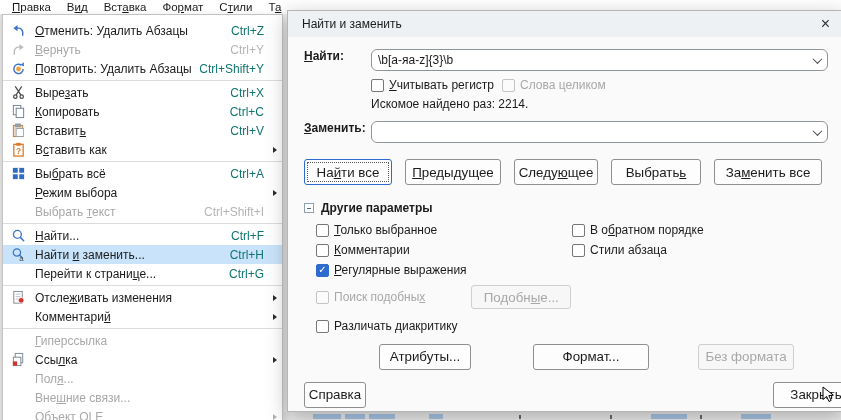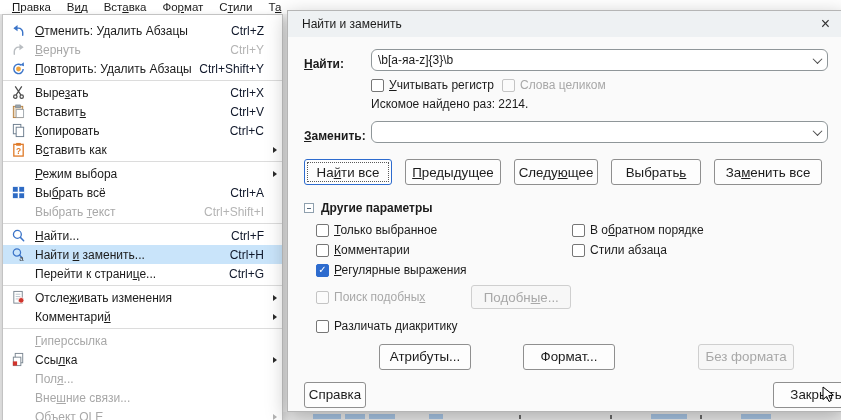--- a/index.html
+++ b/index.html
@@ -15,34 +15,34 @@
   
   .menu-popup { position:absolute; left:2px; top:14px; width:281px; height:407px; background:#ffffff;
     border:1px solid #c3c3c3; box-shadow:2px 3px 8px rgba(0,0,0,.18); z-index:5; padding-top:6px; }
   .mrow { display:flex; align-items:center; height:19px; padding-left:6px; white-space:nowrap; cursor:default; }
   .mrow.hl { background:#c9e4fa; }
   .mrow.dis { color:#a8a8a8; }
   .mrow.dis .mi-short { color:#b4b4b4; }
   .mi-icon { width:18px; height:16px; display:flex; align-items:center; justify-content:center; flex:none; }
   .mi-icon svg { width:15px; height:15px; display:block; }
   .mi-label { margin-left:8px; flex:none; }
-  .mi-short { margin-left:auto; padding-right:4px; color:#0f172a; }
+  .mi-short { margin-left:auto; padding-right:4px; color:#0f766e; }
   .mi-arrow { width:14px; flex:none; display:flex; align-items:center; justify-content:center; }
   .tri { width:0; height:0; border-left:4px solid #2b2b2b; border-top:3.5px solid transparent; border-bottom:3.5px solid transparent; }
   .dis .tri { border-left-color:#b4b4b4; }
   .msep { border-top:1px solid #dcdcdc; margin:2px 0; }
 
   
   .dialog { position:absolute; left:287px; top:10px; width:558px; height:402px; background:#fafafa;
     border:1px solid #b5b5b5; box-shadow:0 6px 20px rgba(0,0,0,.28); z-index:10; overflow:hidden; }
   .dlg-title { height:26px; background:#eef1f3; display:flex; align-items:center; padding:0 14px; position:relative; }
   .dlg-close { position:absolute; right:14px; top:2px; font-size:16px; color:#333; cursor:default; line-height:22px; }
   .dlg-body { padding:6px 16px 0 16px; position:relative; }
 
-  .frow { display:flex; align-items:flex-end; margin-top:6px; }
+  .frow { display:flex; align-items:flex-start; margin-top:6px; }
   .flabel { width:67px; font-weight:bold; flex:none; }
   .combo { flex:1; height:22px; background:#fff; border:1px solid #8f9699; border-radius:6px; display:flex; align-items:center; }
   .combo input { flex:1; min-width:0; border:none; outline:none; background:transparent; padding:0 6px;
     font-family:"Liberation Sans",sans-serif; font-size:12px; color:#1b1b1b; }
   .chev { width:20px; height:100%; display:flex; align-items:center; justify-content:center; cursor:default; }
   .chev::after { content:""; width:6px; height:6px; border-right:1.4px solid #4a4a4a; border-bottom:1.4px solid #4a4a4a;
     transform:rotate(45deg) translate(-1px,-1px); }
 
   .cb { display:inline-flex; align-items:center; gap:5px; cursor:default; white-space:nowrap; }
   .cbox { width:13px; height:13px; border:1px solid #767676; border-radius:2px; background:#fff; flex:none;
@@ -65,21 +65,21 @@
   .sechdr { margin-top:16px; display:flex; align-items:center; font-weight:bold; }
   .collapse { width:10px; height:10px; border:1px solid #8fa0ae; background:#fff; position:relative; margin-right:7px; flex:none; }
   .collapse::after { content:""; position:absolute; left:2px; right:2px; top:3.5px; border-top:1.3px solid #53677a; }
 
   .optgrid { margin:8px 0 0 12px; display:grid; grid-template-columns:256px auto; row-gap:6px; }
   .simrow { margin:8px 0 0 12px; display:flex; align-items:center; height:24px; }
   .sim-btn { width:100px; height:24px; margin-left:46px; }
   .diacrow { margin:10px 0 0 12px; }
   .midrow { position:relative; height:26px; margin-top:8px; }
   .attr-btn { position:absolute; left:75px; width:92px; }
-  .fmt-btn { position:absolute; left:219px; width:92px; }
+  .fmt-btn { position:absolute; left:229px; width:116px; }
   .nofmt-btn { position:absolute; left:394px; width:96px; }
   .bottomrow { position:relative; height:26px; margin-top:12px; }
   .help-btn { width:62px; }
   .close-btn { position:absolute; left:469px; top:0; width:86px; }
 
   
   .docstrip { position:absolute; left:283px; top:412px; width:558px; height:8px; background:#ededed; z-index:2; }
   .frag { position:absolute; top:2px; height:5px; background:#a9c7e7; }
   .tick { position:absolute; top:3px; height:4px; width:2px; background:#6b6b6b; }
   .left-edge { position:absolute; left:0; top:14px; width:2px; height:406px; background:#e3e3e3; }
@@ -144,73 +144,73 @@
           <circle cx="11.4" cy="12.4" r="1.8" fill="none" stroke="#4a4a4a" stroke-width="1.3"></circle>
         </svg>
       </span>
       <span class="mi-label"><span>Выре</span><span class="u">з</span><span>ать</span></span>
       <span class="mi-short">Ctrl+X</span>
       <span class="mi-arrow"></span>
     </div>
     <div class="mrow">
       <span class="mi-icon">
         <svg viewBox="0 0 16 16">
+          <rect x="2.5" y="1.5" width="8" height="10" fill="#ffffff" stroke="#6b7c8d"></rect>
+          <rect x="5.5" y="4.5" width="8" height="10" fill="#ffffff" stroke="#6b7c8d"></rect>
+        </svg>
+      </span>
+      <span class="mi-label"><span></span><span class="u">К</span><span>опировать</span></span>
+      <span class="mi-short">Ctrl+C</span>
+      <span class="mi-arrow"></span>
+    </div>
+    <div class="mrow">
+      <span class="mi-icon">
+        <svg viewBox="0 0 16 16">
           <rect x="2.5" y="2.5" width="10" height="12" fill="#e9d9c4" stroke="#b5803f"></rect>
           <rect x="5" y="1" width="5" height="3" fill="#9aa5ad" stroke="#7d8890" stroke-width=".7"></rect>
           <rect x="5.5" y="6" width="8" height="8.5" fill="#ffffff" stroke="#8a949c" stroke-width=".8"></rect>
         </svg>
       </span>
       <span class="mi-label"><span>Вставит</span><span class="u">ь</span><span></span></span>
       <span class="mi-short">Ctrl+V</span>
       <span class="mi-arrow"></span>
     </div>
     <div class="mrow">
       <span class="mi-icon">
         <svg viewBox="0 0 16 16">
-          <rect x="2.5" y="1.5" width="8" height="10" fill="#ffffff" stroke="#6b7c8d"></rect>
-          <rect x="5.5" y="4.5" width="8" height="10" fill="#ffffff" stroke="#6b7c8d"></rect>
-        </svg>
-      </span>
-      <span class="mi-label"><span></span><span class="u">К</span><span>опировать</span></span>
-      <span class="mi-short">Ctrl+C</span>
-      <span class="mi-arrow"></span>
-    </div>
-    <div class="mrow">
-      <span class="mi-icon">
-        <svg viewBox="0 0 16 16">
           <rect x="3" y="2.5" width="10" height="12.5" fill="#ffffff" stroke="#e07b2a" stroke-width="1.4"></rect>
           <rect x="5.5" y="1" width="5" height="3" fill="#e07b2a"></rect>
           <text x="8" y="12.5" font-size="9" font-weight="bold" fill="#e07b2a" text-anchor="middle" font-family="Liberation Sans,sans-serif">?</text>
         </svg>
       </span>
       <span class="mi-label"><span>В</span><span class="u">с</span><span>тавить как</span></span>
       <span class="mi-short"></span>
       <span class="mi-arrow">
         <span class="tri"></span>
       </span>
     </div>
     <div class="msep"></div>
     <div class="mrow">
-      <span class="mi-icon"></span>
-      <span class="mi-label"><span></span><span class="u">Р</span><span>ежим выбора</span></span>
-      <span class="mi-short"></span>
-      <span class="mi-arrow">
-        <span class="tri"></span>
-      </span>
-    </div>
-    <div class="mrow">
       <span class="mi-icon">
         <svg viewBox="0 0 16 16">
           <rect x="2" y="2" width="12" height="12" fill="#2e6bc4"></rect>
           <path d="M8 2 V14 M2 8 H14" stroke="#ffffff" stroke-width="1.6"></path>
         </svg>
       </span>
       <span class="mi-label"><span>Вы</span><span class="u">б</span><span>рать всё</span></span>
       <span class="mi-short">Ctrl+A</span>
       <span class="mi-arrow"></span>
+    </div>
+    <div class="mrow">
+      <span class="mi-icon"></span>
+      <span class="mi-label"><span></span><span class="u">Р</span><span>ежим выбора</span></span>
+      <span class="mi-short"></span>
+      <span class="mi-arrow">
+        <span class="tri"></span>
+      </span>
     </div>
     <div class="mrow dis">
       <span class="mi-icon"></span>
       <span class="mi-label"><span>Выбрать </span><span class="u">т</span><span>екст</span></span>
       <span class="mi-short">Ctrl+Shift+I</span>
       <span class="mi-arrow"></span>
     </div>
     <div class="msep"></div>
     <div class="mrow">
       <span class="mi-icon">

